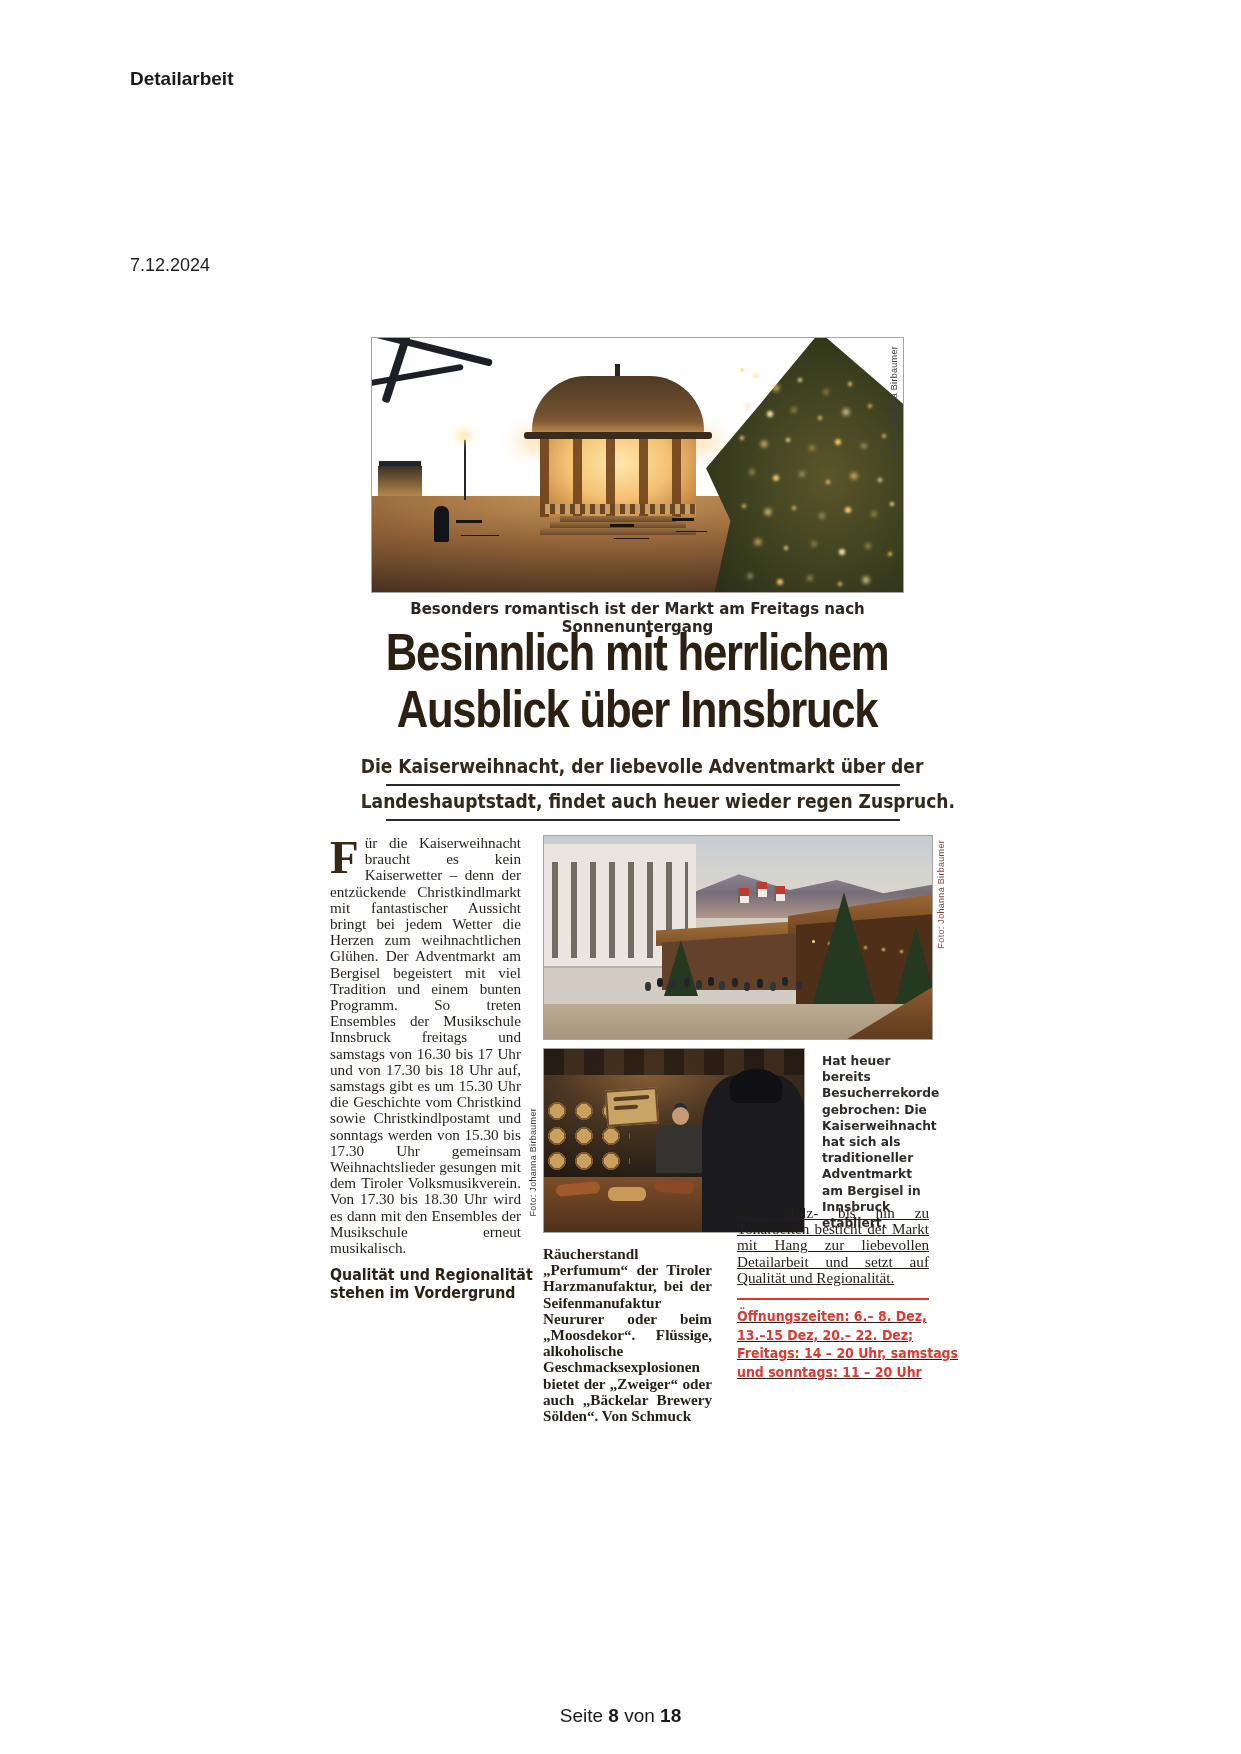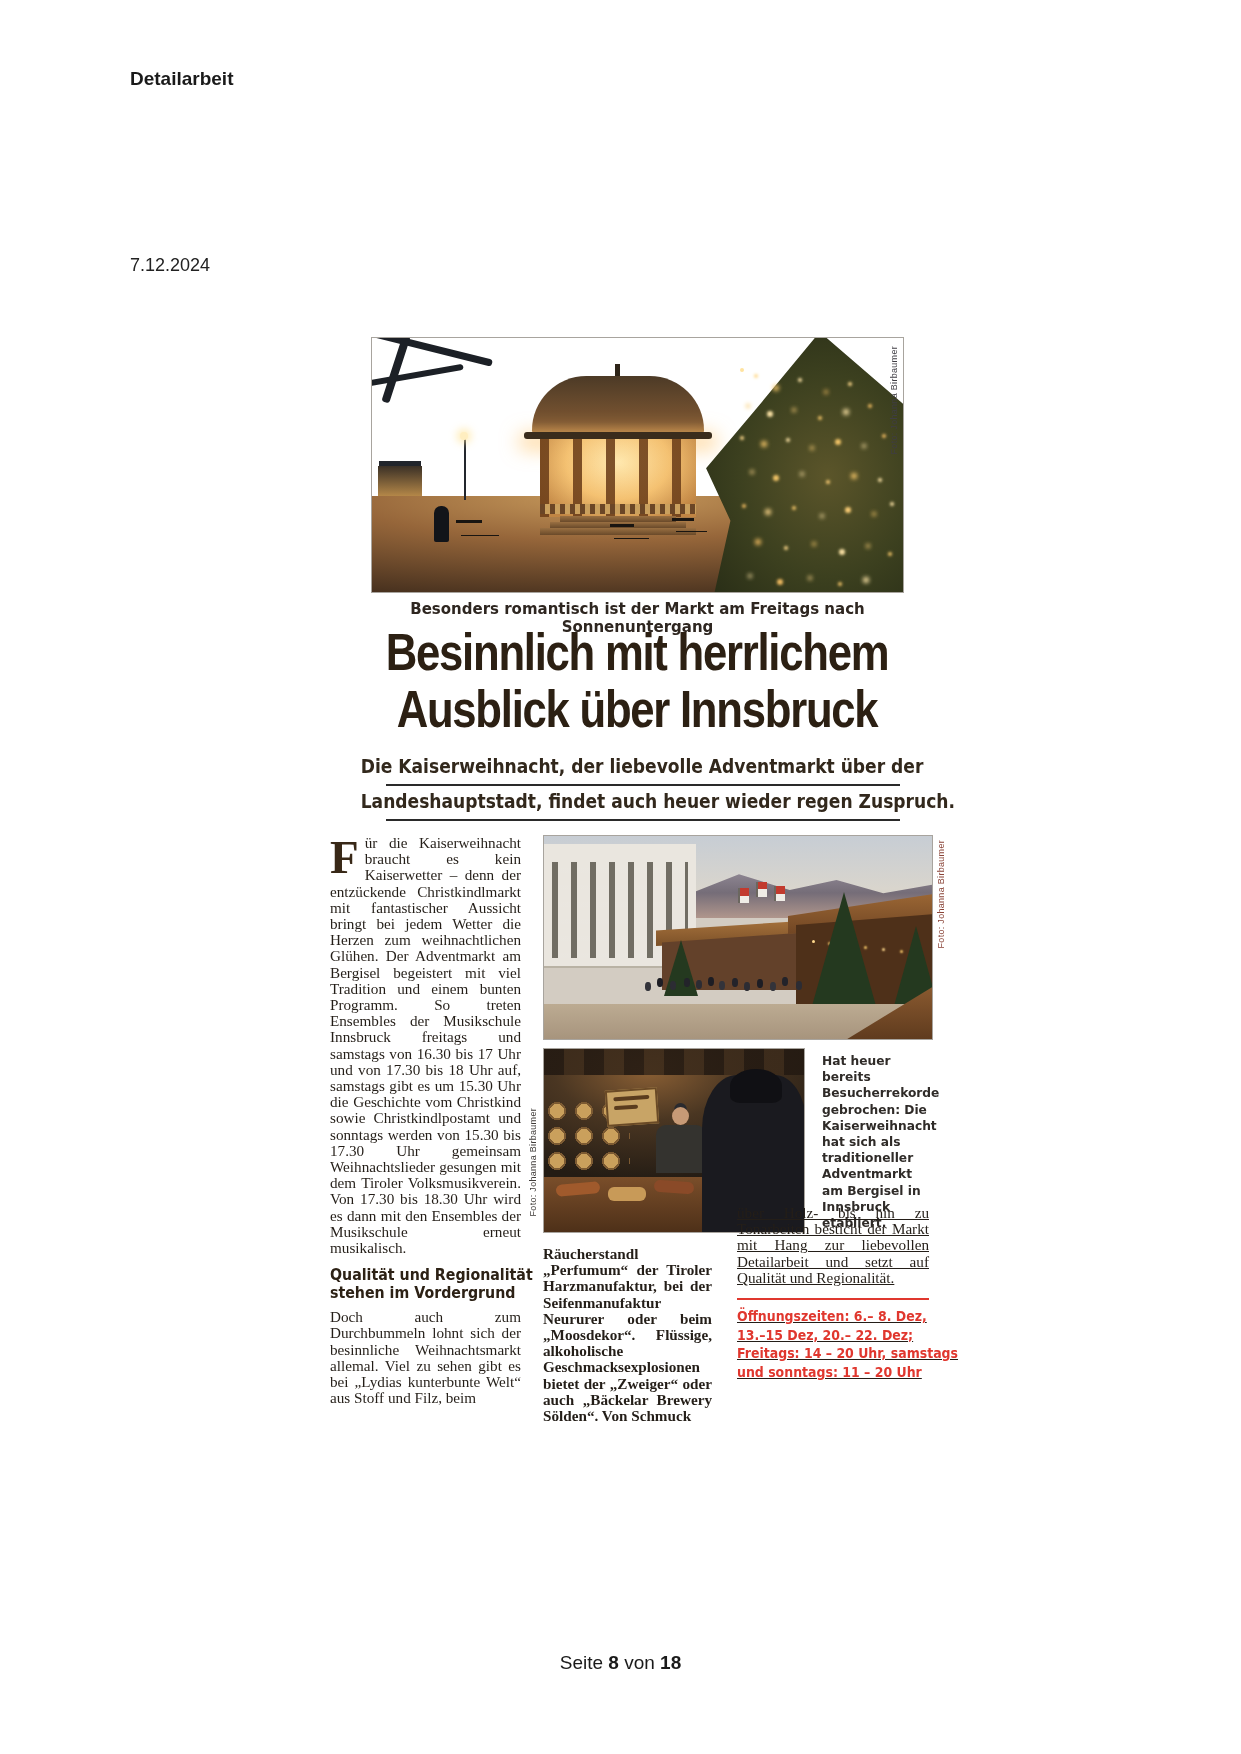--- a/index.html
+++ b/index.html
@@ -4,21 +4,21 @@
 <style>
   html,body{margin:0;padding:0;background:#ffffff;}
   .page{position:relative;width:1241px;height:1754px;background:#ffffff;overflow:hidden;
         font-family:"Liberation Sans",sans-serif;color:#1c1c1c;}
   .abs{position:absolute;}
 
   
   .src-header{left:130px;top:68px;font-size:19px;font-weight:bold;color:#1a1a1a;}
   .doc-title{left:130px;top:222px;font-size:24px;font-weight:bold;color:#141414;letter-spacing:-0.2px;white-space:nowrap;}
   .doc-date{left:130px;top:255px;font-size:18px;color:#222;}
-  .footer{left:0;top:1652px;width:1241px;text-align:center;font-size:19px;color:#1a1a1a;}
+  .footer{left:0;top:1705px;width:1241px;text-align:center;font-size:19px;color:#1a1a1a;}
   .footer b{font-weight:bold;}
 
   
   .photo{position:absolute;overflow:hidden;border:1px solid #a8a49e;box-sizing:border-box;}
   .vcred{position:absolute;writing-mode:vertical-rl;transform:rotate(180deg);
          font-size:9px;letter-spacing:.3px;color:#4a463f;white-space:nowrap;}
 
   
   .photo1{left:371px;top:337px;width:533px;height:256px;
           background:linear-gradient(180deg,#59657e 0%,#6d7288 34%,#8b8590 54%,#9c8a78 63%,#7a5838 70%,#57структ 70%);}
@@ -168,21 +168,20 @@
 
   <div class="abs standfirst" style="top:755px;">Die Kaiserweihnacht, der liebevolle Adventmarkt über der</div>
   <div class="abs rule" style="top:784px;"></div>
   <div class="abs standfirst" style="top:790px;">Landeshauptstadt, findet auch heuer wieder regen Zuspruch.</div>
   <div class="abs rule" style="top:819px;"></div>
 
   <div class="col" style="left:330px;top:835px;width:191px;">
     <p><span class="dropcap">F</span><span>ür die Kaiserweihnacht braucht es kein Kaiserwetter – denn der entzückende Christkindlmarkt mit fantastischer Aussicht bringt bei jedem Wetter die Herzen zum weihnachtlichen Glühen. Der Adventmarkt am Bergisel begeistert mit viel Tradition und einem bunten Programm. So treten Ensembles der Musikschule Innsbruck freitags und samstags von 16.30 bis 17 Uhr und von 17.30 bis 18 Uhr auf, samstags gibt es um 15.30 Uhr die Geschichte vom Christkind sowie Christkindlpostamt und sonntags werden von 15.30 bis 17.30 Uhr gemeinsam Weihnachtslieder gesungen mit dem Tiroler Volksmusikverein. Von 17.30 bis 18.30 Uhr wird es dann mit den Ensembles der Musikschule erneut musikalisch.</span></p>
     <div class="col1sub" style="margin-bottom:0;">Qualität und Regionalität</div>
     <div class="col1sub" style="margin-top:0;">stehen im Vordergrund</div>
-    <p>Doch auch zum Durchbummeln lohnt sich der besinnliche Weihnachtsmarkt allemal. Viel zu sehen gibt es bei „Lydias kunterbunte Welt“ aus Stoff und Filz, beim</p>
   </div>
 
   <div class="photo photo2">
     <div class="abs p2-mountains"></div>
     <div class="abs p2-building">
       <div class="abs p2-windows"></div>
     </div>
     <div class="abs p2-flag" style="left:196px;top:52px;"></div>
     <div class="abs p2-flag" style="left:214px;top:46px;"></div>
     <div class="abs p2-flag" style="left:232px;top:50px;"></div>

